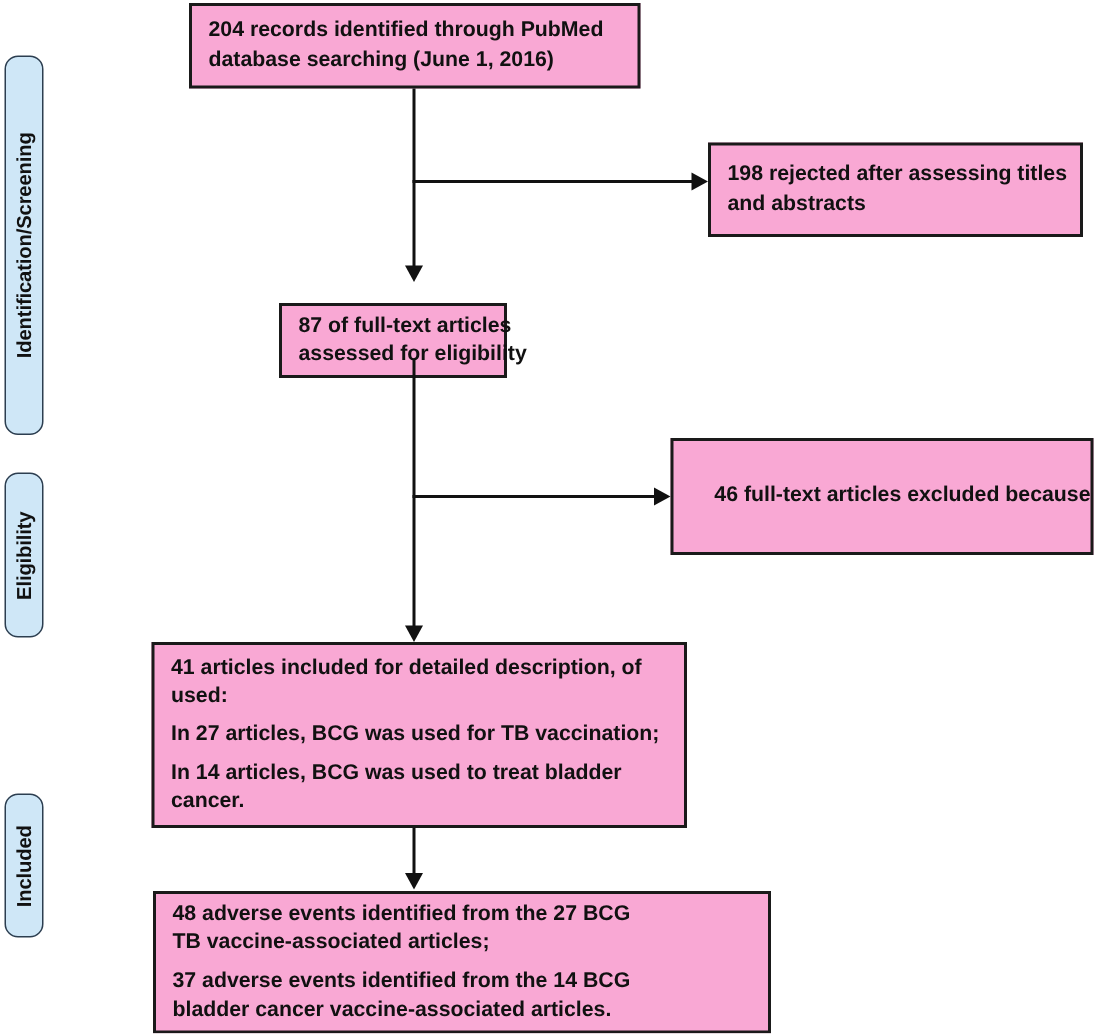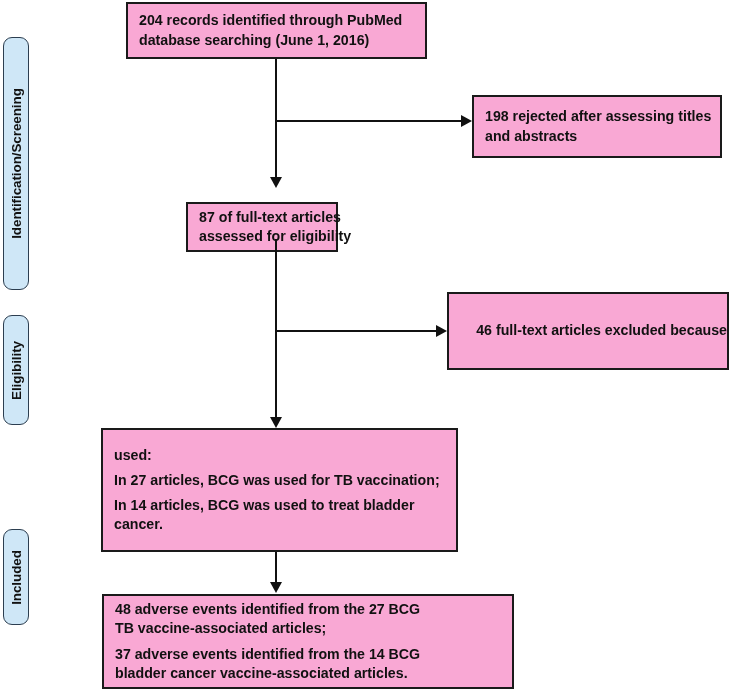--- a/index.html
+++ b/index.html
@@ -113,20 +113,21 @@
   <div class="flow-box" style="left:186px; top:189px; width:152px; height:50px;margin-top:13px;">
     <div class="line">87 of full-text articles</div>
     <div class="line">assessed for eligibility</div>
   </div>
 
   <div class="flow-box" style="left:447px; top:292px; width:282px; height:78px;text-align:right;">
     <div class="line">46 full-text articles excluded because</div>
   </div>
 
   <div class="flow-box" style="left:101px; top:428px; width:357px; height:124px;">
+    <div class="line">41 articles included for detailed description, of</div>
     <div class="line">used:</div>
     <div class="line" style="padding-top:6px;">In 27 articles, BCG was used for TB vaccination;</div>
     <div class="line" style="padding-top:6px;">In 14 articles, BCG was used to treat bladder</div>
     <div class="line">cancer.</div>
   </div>
 
   <div class="flow-box" style="left:102px; top:594px; width:412px; height:95px;">
     <div class="line">48 adverse events identified from the 27 BCG</div>
     <div class="line">TB vaccine-associated articles;</div>
     <div class="line" style="padding-top:6px;">37 adverse events identified from the 14 BCG</div>

